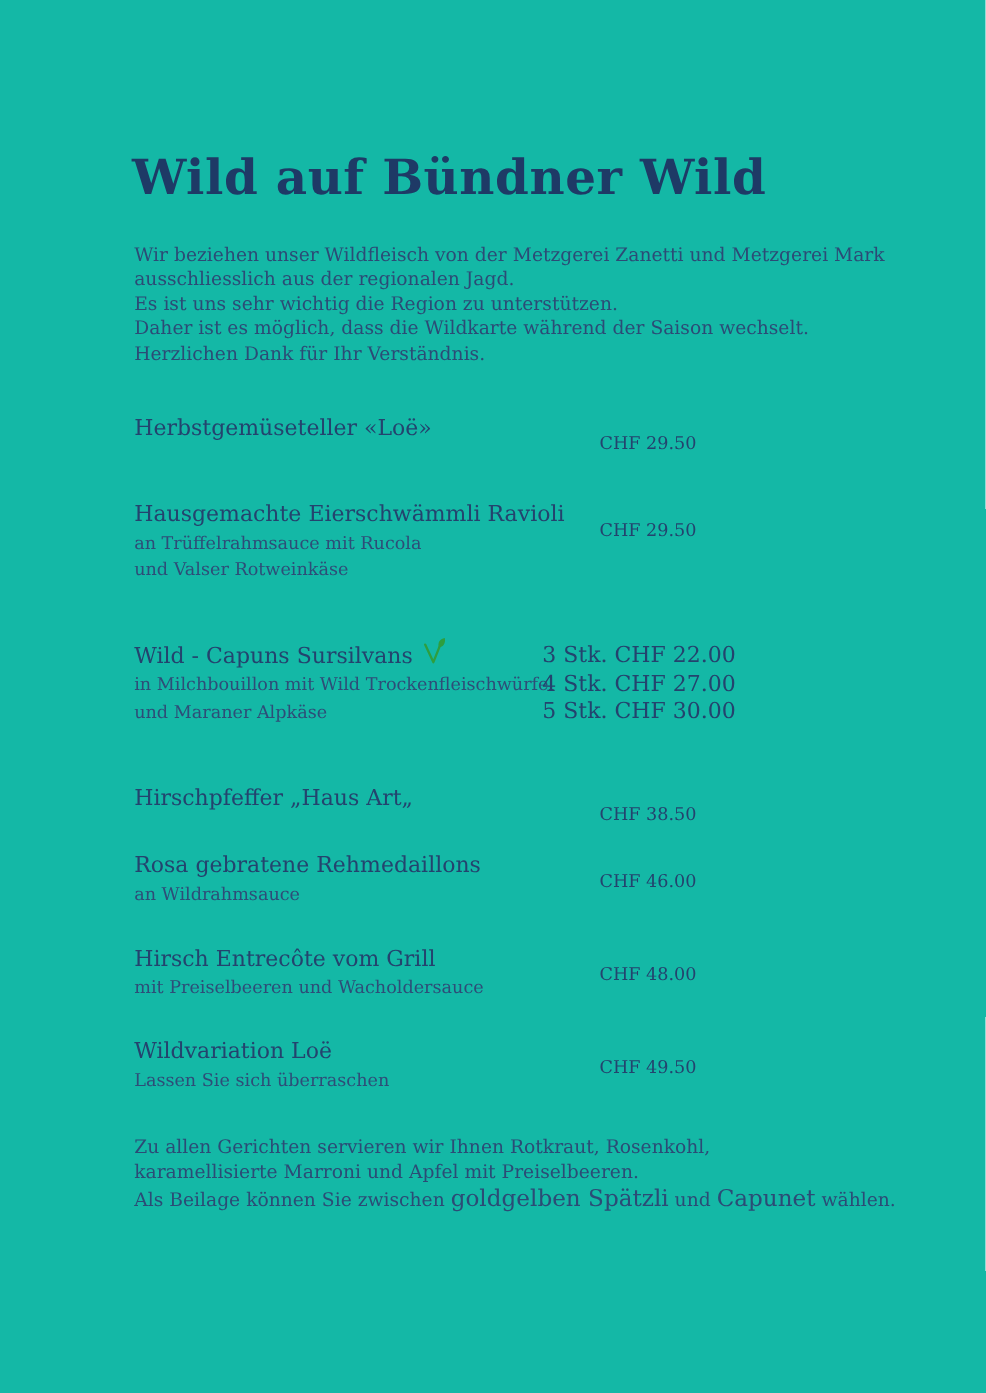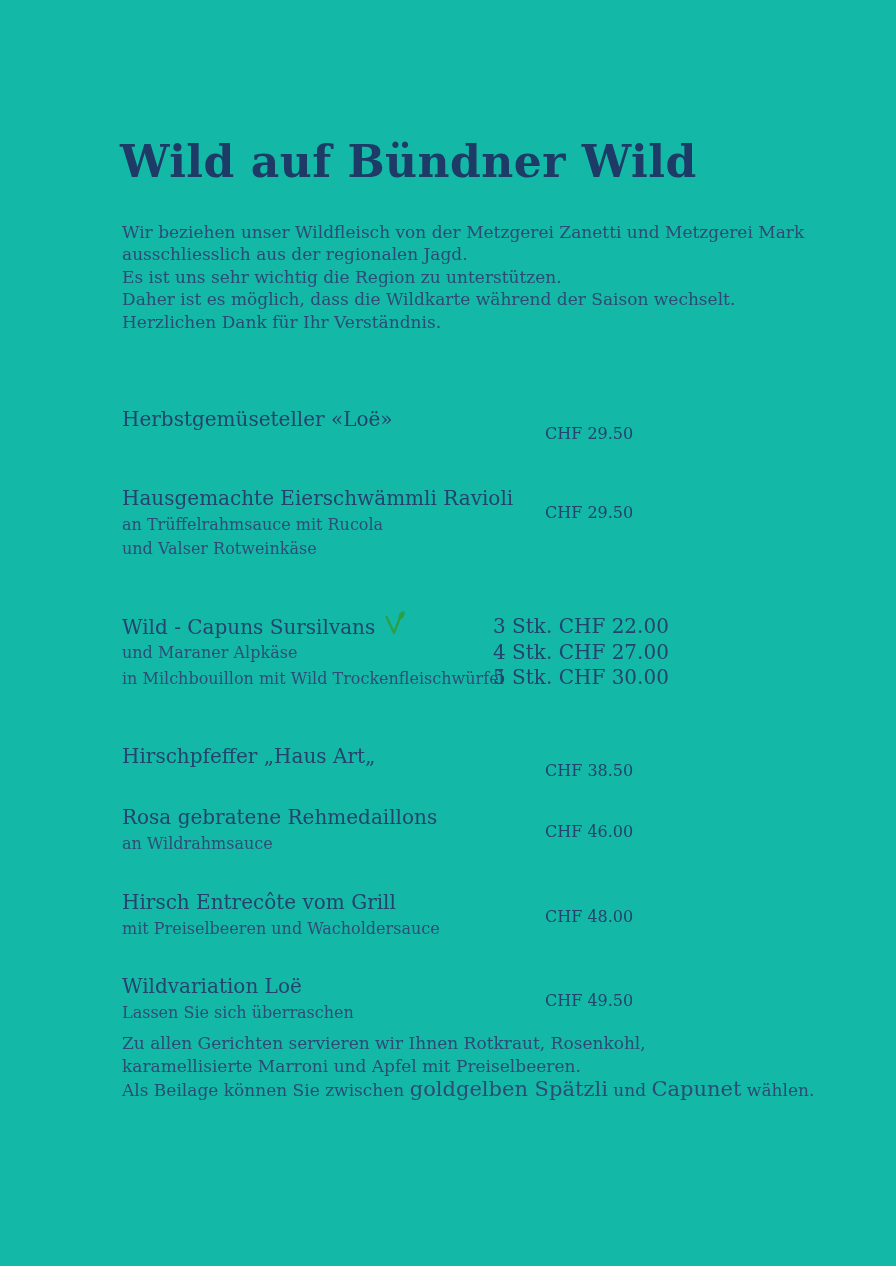--- a/index.html
+++ b/index.html
@@ -32,21 +32,20 @@
     font-size: 17px;
     line-height: 22.4px;
     color: #2c4b76;
   }
   .intro div { white-space: nowrap; }
 
   .row {
     position: absolute;
     left: 122px;
     width: 660px;
-    margin-top: 31px;
   }
   .item-name {
     font-size: 20px;
     line-height: 25px;
     color: #24436e;
     white-space: nowrap;
   }
   .item-price {
     position: absolute;
     left: 423px;
@@ -127,22 +126,22 @@
     </div>
   </div>
 
   <div class="row row-capuns" style="top:583px">
     <div>
       <span class="item-name">Wild - Capuns Sursilvans</span><span class="veg-icon"><svg width="22" height="26" viewBox="0 0 22 26">
             <path d="M2.5 7 L10 23 L15.5 9" fill="none" stroke="#2e9e3f" stroke-width="2.1" stroke-linecap="round" stroke-linejoin="round"></path>
             <path d="M15 9.5 C13.6 5.5 15.6 1.8 20.4 1 C21.2 5.8 19 9.2 15 9.5 Z" fill="#2e9e3f"></path>
           </svg></span>
     </div>
+    <div class="item-sub">in Milchbouillon mit Wild Trockenfleischwürfel</div>
     <div class="item-sub">und Maraner Alpkäse</div>
-    <div class="item-sub">in Milchbouillon mit Wild Trockenfleischwürfel</div>
     <div class="price-multi">
       <div>3 Stk. CHF 22.00</div>
       <div>4 Stk. CHF 27.00</div>
       <div>5 Stk. CHF 30.00</div>
     </div>
   </div>
 
   <div class="row" style="top:713px">
     <div class="item-name">Hirschpfeffer „Haus Art„</div>
     <div class="item-price">CHF 38.50</div>

